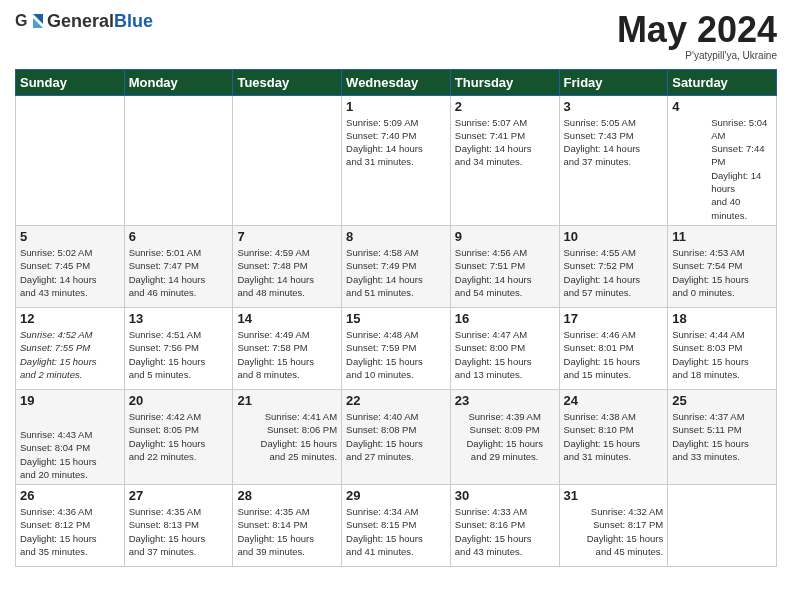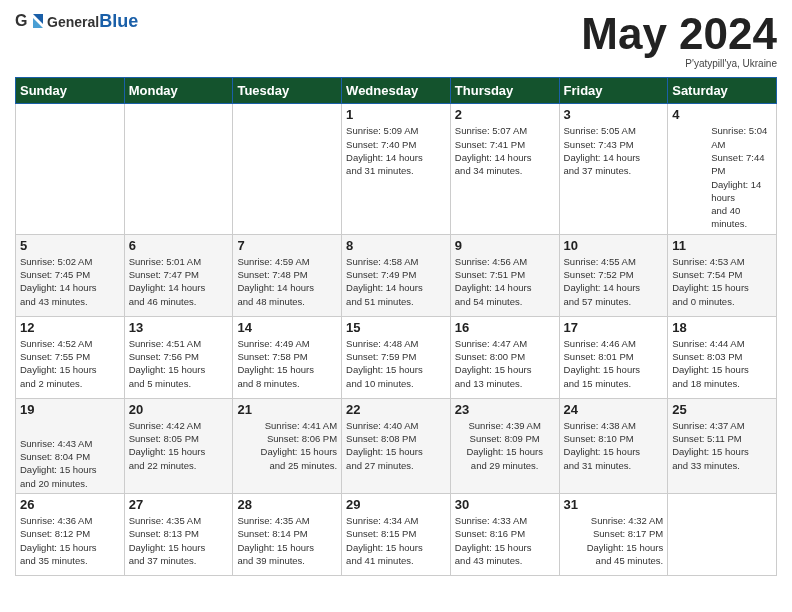--- a/index.html
+++ b/index.html
@@ -19,38 +19,38 @@
       justify-content: space-between;
       align-items: flex-start;
       margin-bottom: 8px;
     }
     .logo {
       display: flex;
       align-items: center;
       gap: 4px;
     }
     .logo-text-general {
-      font-size: 14px;
+      font-size: 18px;
       font-weight: bold;
       color: #333;
     }
     .logo-text-blue {
       font-size: 18px;
       font-weight: bold;
       color: #1a5fa8;
     }
     .logo-icon {
       width: 28px;
       height: 22px;
     }
     .title-block {
       text-align: right;
     }
     .month-title {
-      font-size: 44px;
+      font-size: 36px;
       font-weight: bold;
       color: #222;
       line-height: 1.1;
     }
     .location {
       font-size: 10px;
       color: #444;
     }
     .calendar {
       width: 100%;
@@ -205,21 +205,21 @@
             <div class="day-number">11</div>
             <div class="day-info" style="white-space: pre-line;">Sunrise: 4:53 AM
 Sunset: 7:54 PM
 Daylight: 15 hours
 and 0 minutes.</div>
           </td>
         </tr>
         <tr>
           <td>
             <div class="day-number">12</div>
-            <div class="day-info" style="white-space: pre-line;">Sunrise: 4:52 AM
+            <div class="day-info" style="white-space: pre-line; font-style: italic;">Sunrise: 4:52 AM
 Sunset: 7:55 PM
 Daylight: 15 hours
 and 2 minutes.</div>
           </td>
           <td>
             <div class="day-number">13</div>
             <div class="day-info" style="white-space: pre-line;">Sunrise: 4:51 AM
 Sunset: 7:56 PM
 Daylight: 15 hours
 and 5 minutes.</div>

